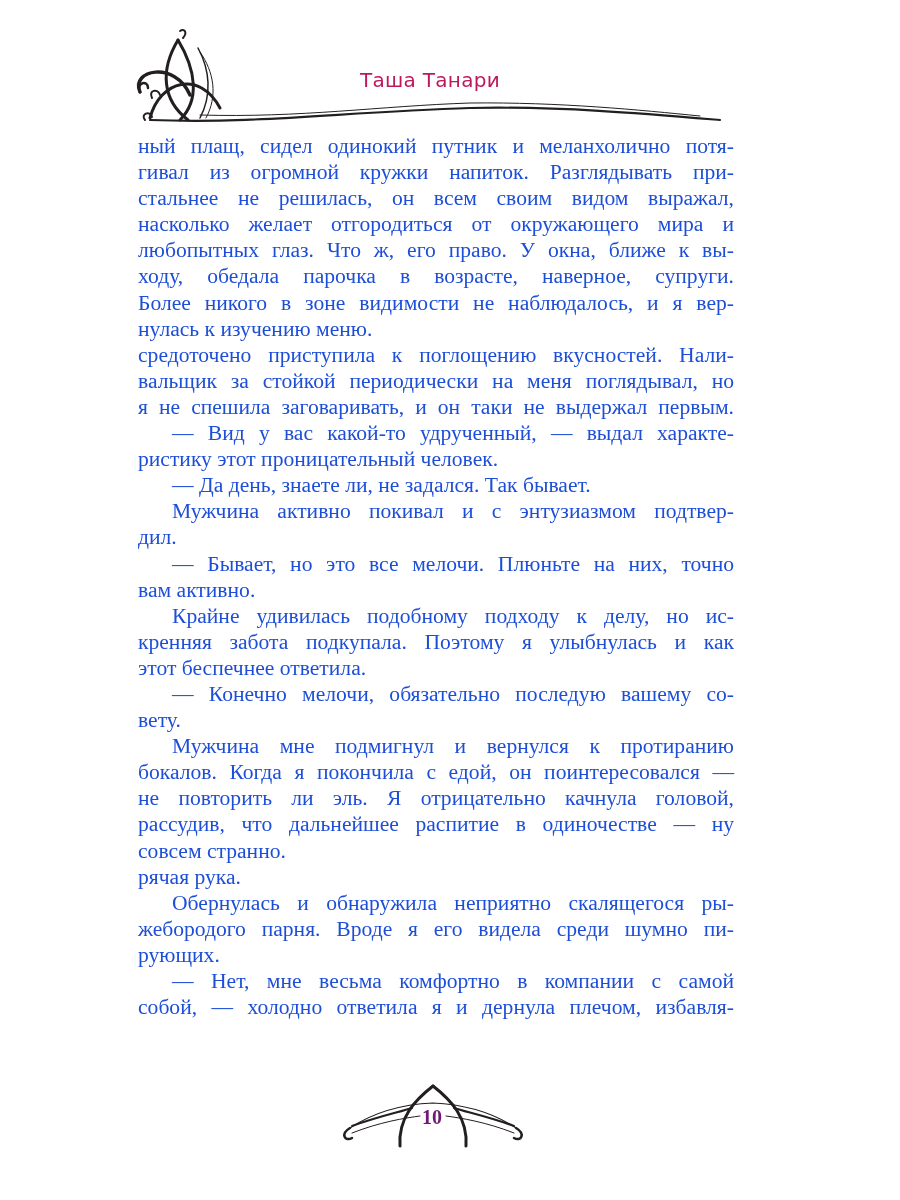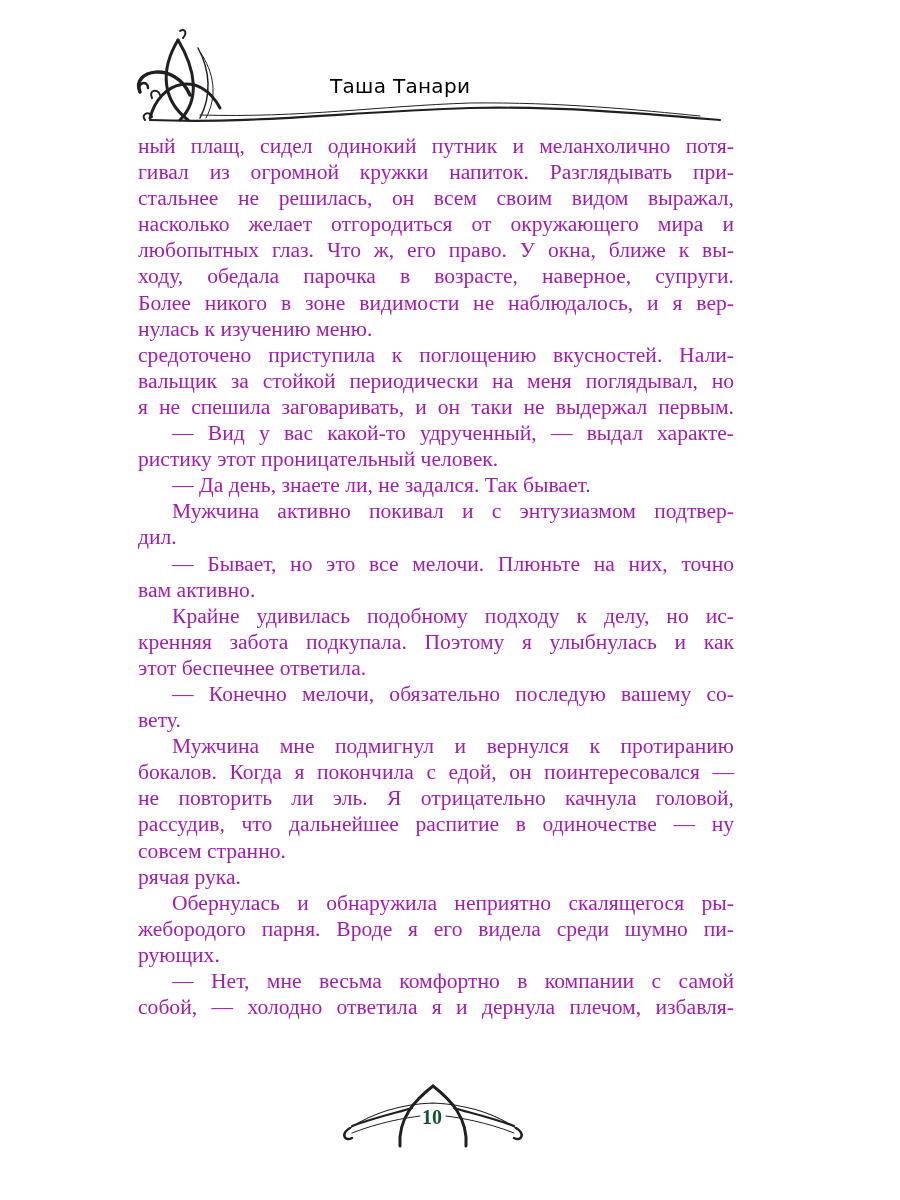--- a/index.html
+++ b/index.html
@@ -1,34 +1,34 @@
 <!DOCTYPE html>
 <html><head>
   <meta charset="utf-8">
   <style>
     html, body { margin: 0; padding: 0; background: #ffffff; }
     body { width: 900px; height: 1200px; position: relative; overflow: hidden; color: #231f20; }
     .header { position: absolute; left: 0; top: 0; width: 900px; height: 135px; }
     .header svg { position: absolute; left: 0; top: 0; }
     .running-title {
-      position: absolute; left: 330px; top: 74px; width: 200px; 
-      font-family: "DejaVu Sans", sans-serif; font-size: 20px; letter-spacing: 0.3px; color: #000000;
+      position: absolute; left: 330px; top: 68px; width: 200px; text-align: center;
+      font-family: "DejaVu Sans", sans-serif; font-size: 20px; letter-spacing: 0.3px; color: #be185d;
     }
     .text-block {
       position: absolute; left: 138px; top: 133px; width: 596px;
-      font-family: "Liberation Serif", serif; font-size: 21.6px; line-height: 26.1px; color: #a21caf;
+      font-family: "Liberation Serif", serif; font-size: 21.6px; line-height: 26.1px; color: #1d4ed8;
     }
     .text-block p { margin: 0; text-align: justify; text-align-last: justify; hyphens: manual; }
     .text-block p.indent { text-indent: 34px; }
     .text-block p.last { text-align-last: left; }
     .footer { position: absolute; left: 0; top: 1078px; width: 900px; height: 80px; }
     .footer svg { position: absolute; left: 0; top: 0; }
     .page-number {
       position: absolute; left: 400px; top: 28px; width: 64px; text-align: center;
-      font-family: "Liberation Serif", serif; font-weight: bold; font-size: 20px; color: #14532d;
+      font-family: "Liberation Serif", serif; font-weight: bold; font-size: 20px; color: #701a75;
     }
   </style>
 </head>
 <body>
 
 <div class="header">
   <svg width="900" height="135" viewBox="0 0 900 135">
     <g fill="none" stroke="#231f20" stroke-linecap="round">
 
       <path d="M178 40 C 160 70, 162 100, 188 120" stroke-width="3"></path>

